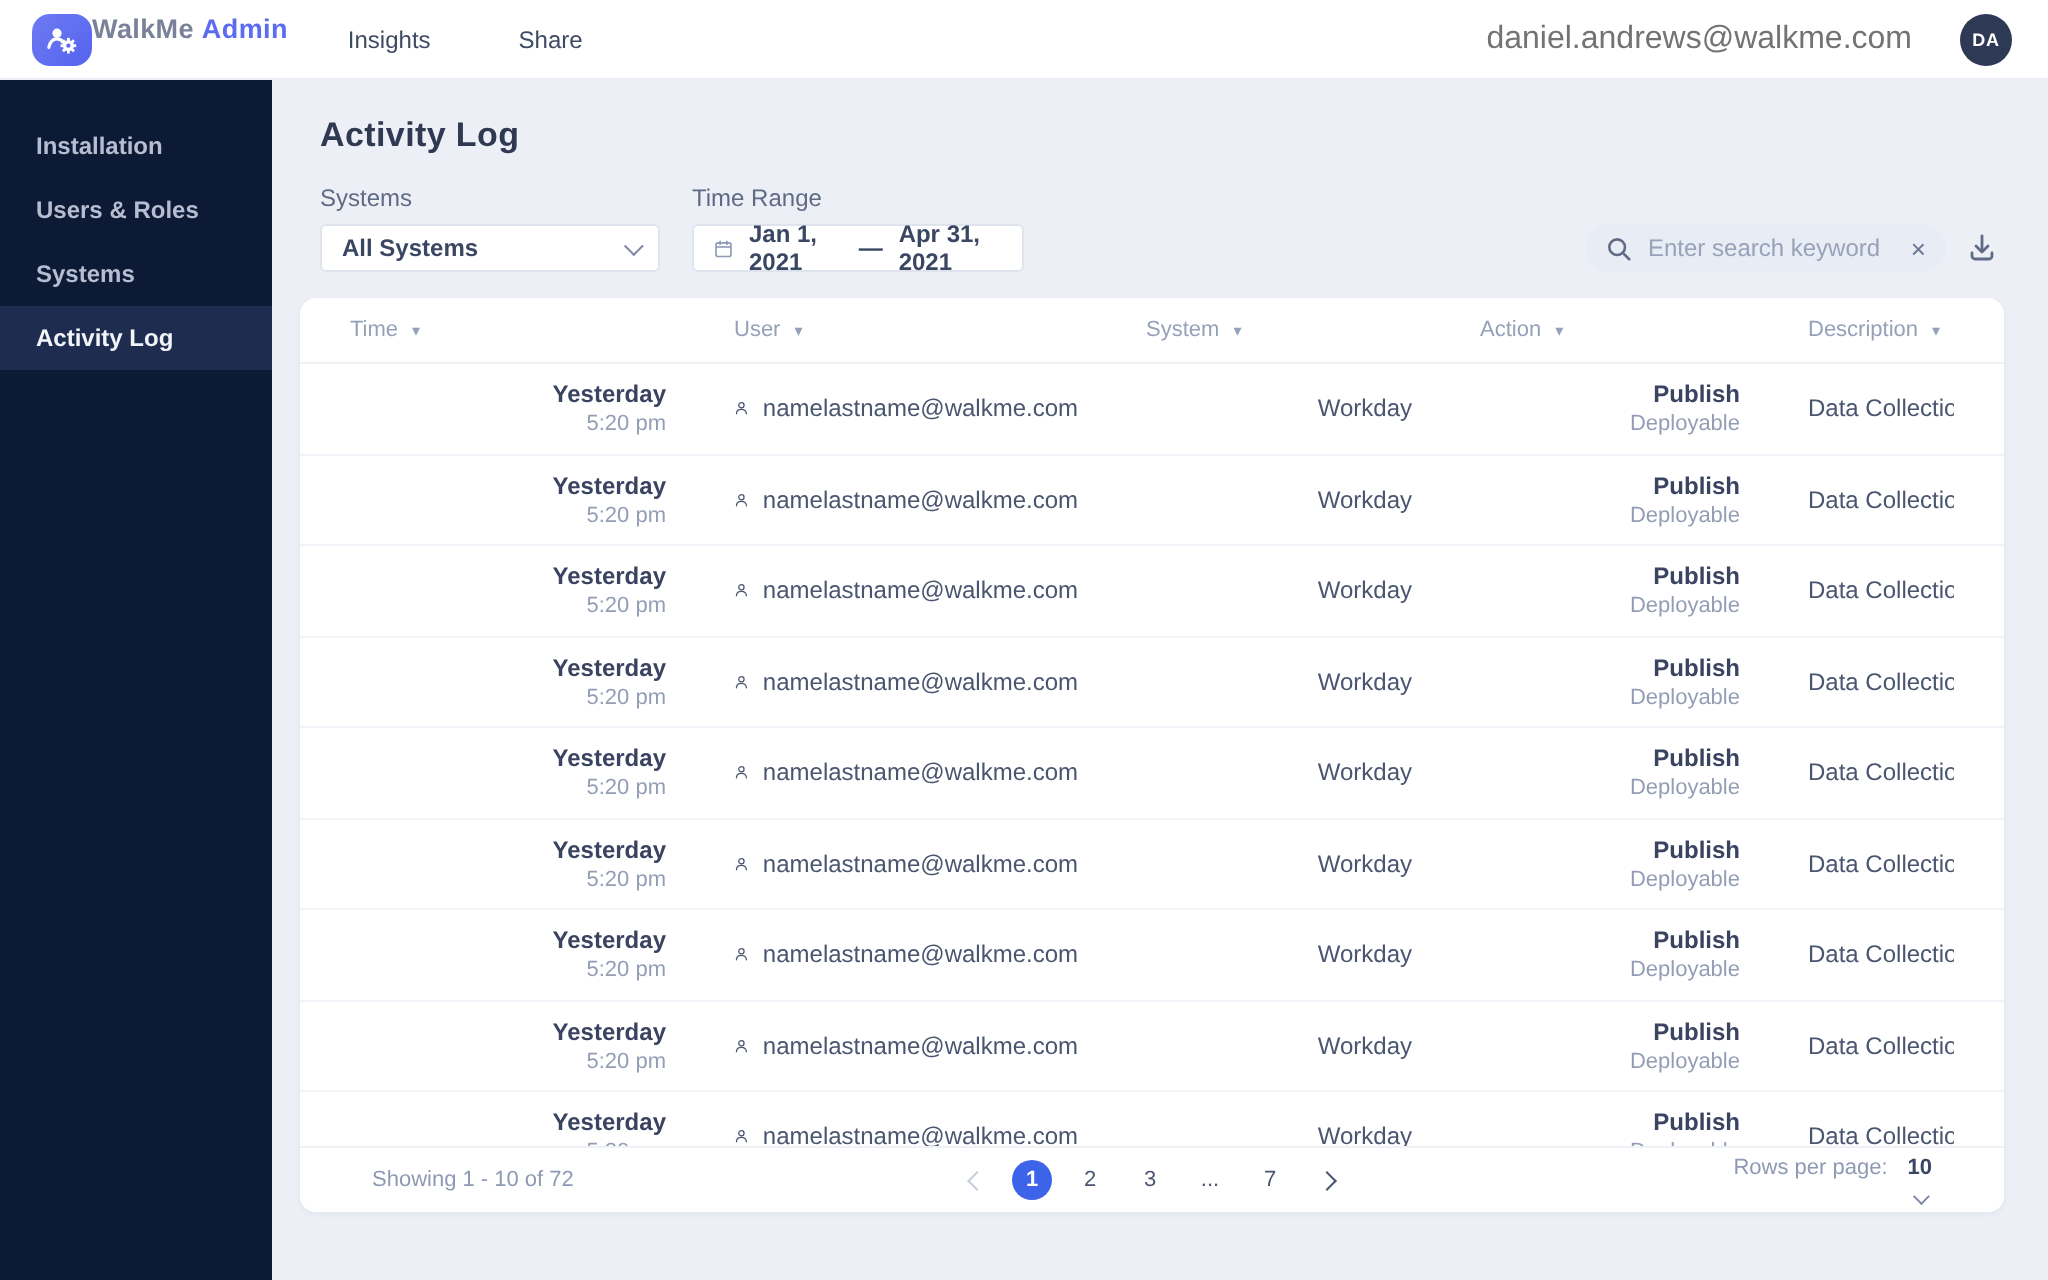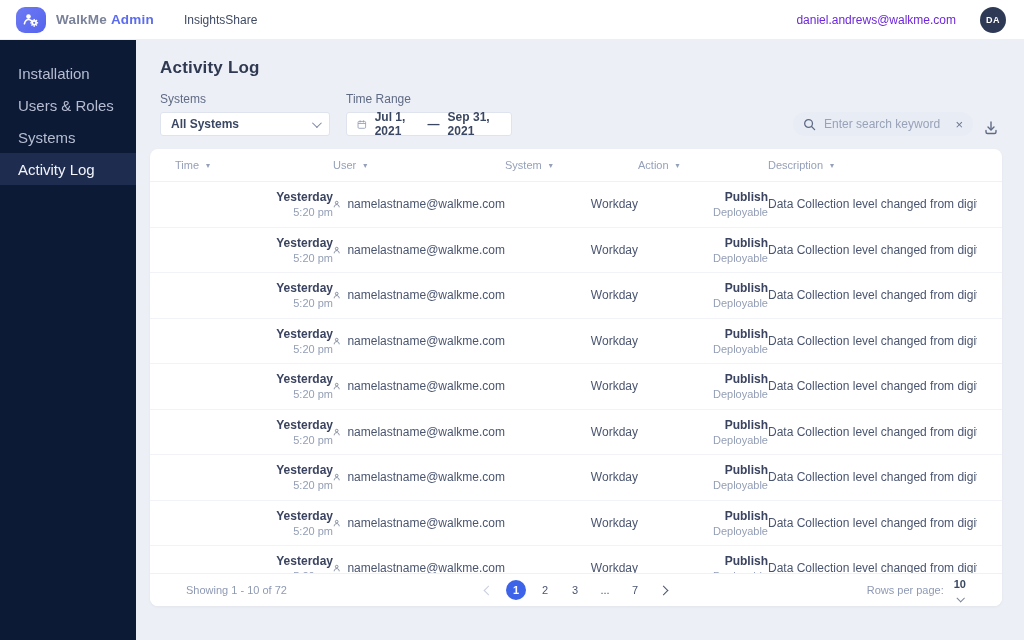--- a/index.html
+++ b/index.html
@@ -1,79 +1,79 @@
 <!DOCTYPE html>
 <html><head>
 <meta charset="utf-8">
 <style>
   * { margin:0; padding:0; box-sizing:border-box; }
   html,body { width:1024px; height:640px; overflow:hidden; }
   body { font-family:"Liberation Sans", sans-serif; background:#edeff6; color:#3a4360; }
 
   
   .topbar { height:40px; background:#ffffff; display:flex; align-items:center; padding:0 18px 0 16px; border-bottom:1px solid #eceff5; }
-  .brand { display:flex; align-items:center; gap:10px; }
+  .brand { display:flex; }
   .logo-badge { width:30px; height:26px; border-radius:9px; background:linear-gradient(135deg,#6d7bf4,#5563ee); display:flex; align-items:center; justify-content:center; }
   .brand-text { font-size:13.5px; font-weight:600; color:#7a8299; letter-spacing:.2px; }
   .brand-text b { color:#5b6cf0; font-weight:700; }
-  .topnav { display:flex; margin-left:30px; font-size:12px; color:#3f4a63; }
+  .topnav { display:flex; margin-left:30px; gap:44px; font-size:12px; color:#3f4a63; }
   .topnav span { cursor:pointer; }
   .topbar-right { margin-left:auto; display:flex; align-items:center; gap:10px; }
-  .user-email { font-size:12px; color:#6d28d9; }
+  .user-email { font-size:16px; color:#737373; }
   .avatar { width:26px; height:26px; border-radius:50%; background:#2e3a55; color:#fff; font-size:9px; font-weight:700; display:flex; align-items:center; justify-content:center; letter-spacing:.4px;margin-left:14px; }
 
   
   .shell { display:flex; height:600px; }
   .sidebar { width:136px; flex:0 0 136px; background:#0d1a36; padding-top:17px; }
-  .side-item { height:32px; display:flex; align-items:center; padding-left:18px; font-size:15px; color:#b6bdd1; cursor:pointer; }
+  .side-item { height:32px; display:flex; align-items:center; padding-left:18px; font-size:12px; color:#b6bdd1; cursor:pointer;font-weight:bold; }
   .side-item.active { background:#1e2c50; color:#f2f4fa; }
 
   .main { flex:1; padding:18px 22px 0 14px; min-width:0; }
   .page-title { margin-left:10px; font-size:17px; font-weight:700; color:#2f3a52; letter-spacing:.2px; }
 
   
   .filter-row { display:flex; align-items:flex-end; margin-top:14px; padding-left:10px; }
   .filter-group { display:flex; flex-direction:column; }
   .filter-label { font-size:12px; color:#5f6b85; margin-bottom:6px; }
   .control { height:24px; background:#fff; border:1px solid #dfe3ee; border-radius:3px; display:flex; align-items:center; font-size:12px; font-weight:700; color:#3a4763; padding:0 10px; cursor:pointer; }
   .control-systems { width:170px; justify-content:space-between; }
   .control-range { width:166px; margin-left:16px; gap:8px; }
   .chev { width:7px; height:7px; border-right:1.5px solid #7b87a3; border-bottom:1.5px solid #7b87a3; transform:rotate(45deg) translateY(-2px); }
   .range-sep { font-weight:700; color:#3a4763; }
 
-  .filter-right { margin-left:auto; display:flex; align-items:flex-end; gap:10px; margin-right:3px; }
+  .filter-right { margin-left:auto; display:flex; align-items:center; gap:10px; margin-right:3px; }
   .search-pill { width:180px; height:24px; border-radius:12px; background:#e8ecf5; display:flex; align-items:center; padding:0 10px; gap:8px; }
   .search-pill input { border:none; outline:none; background:transparent; flex:1; min-width:0; font-size:12px; color:#3a4763; font-family:"Liberation Sans",sans-serif; }
   .search-pill input::placeholder { color:#98a2b8; }
   .clear-x { font-size:13px; color:#6b7793; cursor:pointer; line-height:1; }
 
   
   .card { margin-top:13px; background:#fff; border-radius:8px; height:457px; display:flex; flex-direction:column; overflow:hidden; box-shadow:0 1px 3px rgba(20,30,60,.05); }
-  .grid-cols { display:grid; grid-template-columns:158px 172px 133px 130px 1fr; align-items:center; padding:0 25px; }
+  .grid-cols { display:grid; grid-template-columns:158px 172px 133px 130px 1fr; align-items:center; padding:0 25px;gap:34px; }
   .thead { height:33px; flex:0 0 33px; border-bottom:1px solid #eef1f6; }
   .th { font-size:11px; color:#95a0b9; display:flex; align-items:center; gap:7px; cursor:pointer; }
   .sort-caret { font-size:8px; color:#95a0b9; }
   .tbody { flex:1 1 auto; overflow:hidden;text-align:right; }
   .row { height:45.5px; border-bottom:1px solid #f1f3f8; }
   .cell-primary { font-size:12px; font-weight:700; color:#3a4360; }
   .cell-secondary { font-size:11px; color:#939eb6; margin-top:2px; }
   .cell-user { display:flex; align-items:center; gap:7px; font-size:12px; color:#4a5570; }
   .cell-plain { font-size:12px; color:#4a5570; }
   .cell-desc { font-size:12px; color:#4a5570; white-space:nowrap; overflow:hidden; }
 
   
   .tfoot { flex:0 0 33px; border-top:1px solid #eef1f6; background:#fff; display:flex; align-items:center; padding:0 36px; position:relative; }
   .summary { font-size:11px; color:#8e99b3; }
   .pager { position:absolute; left:50%; transform:translateX(-50%); display:flex; align-items:center; gap:8px; }
   .page-btn { min-width:22px; height:20px; display:flex; align-items:center; justify-content:center; font-size:11px; color:#4a5570; border-radius:50%; cursor:pointer; }
   .page-btn.active { background:#3d63e8; color:#fff; width:20px; min-width:20px; font-weight:600; }
   .pg-chev { width:7px; height:7px; border-right:1.5px solid #4a5570; border-bottom:1.5px solid #4a5570; cursor:pointer; }
   .pg-prev { transform:rotate(135deg); border-color:#c7cedd; margin-right:6px; }
   .pg-next { transform:rotate(-45deg); margin-left:6px; }
-  .rpp { margin-left:auto; display:flex; align-items:center; gap:10px; font-size:11px; color:#8e99b3; }
+  .rpp { margin-left:auto; display:flex; gap:10px; font-size:11px; color:#8e99b3; }
   .rpp-value { display:flex; align-items:center; gap:6px; color:#3a4763; font-weight:600; cursor:pointer;flex-direction:column; }
   .rpp-value .chev { transform:rotate(45deg) translateY(-1px); width:6px; height:6px; }
 
   svg { display:block; }
 </style>
 </head>
 <body>
 
 <header class="topbar">
   <div class="brand">
@@ -130,23 +130,23 @@
       </div>
       <div class="filter-group">
         <span class="filter-label" style="margin-left:16px;">Time Range</span>
         <div class="control control-range">
           <svg width="13" height="13" viewBox="0 0 14 14">
             <rect x="1.5" y="2.5" width="11" height="10" rx="1.5" fill="none" stroke="#8e99b3" stroke-width="1.2"></rect>
             <line x1="4.5" y1="1" x2="4.5" y2="4" stroke="#8e99b3" stroke-width="1.2"></line>
             <line x1="9.5" y1="1" x2="9.5" y2="4" stroke="#8e99b3" stroke-width="1.2"></line>
             <line x1="1.5" y1="5.5" x2="12.5" y2="5.5" stroke="#8e99b3" stroke-width="1.2"></line>
           </svg>
-          <span>Jul 1, 2021</span>
+          <span>Jan 1, 2021</span>
           <span class="range-sep">—</span>
-          <span>Sep 31, 2021</span>
+          <span>Apr 31, 2021</span>
         </div>
       </div>
 
       <div class="filter-right">
         <div class="search-pill">
           <svg width="13" height="13" viewBox="0 0 14 14">
             <circle cx="6" cy="6" r="4.2" fill="none" stroke="#5f6b85" stroke-width="1.4"></circle>
             <line x1="9.2" y1="9.2" x2="12.5" y2="12.5" stroke="#5f6b85" stroke-width="1.4" stroke-linecap="round"></line>
           </svg>
           <input type="text" placeholder="Enter search keyword" style="">

